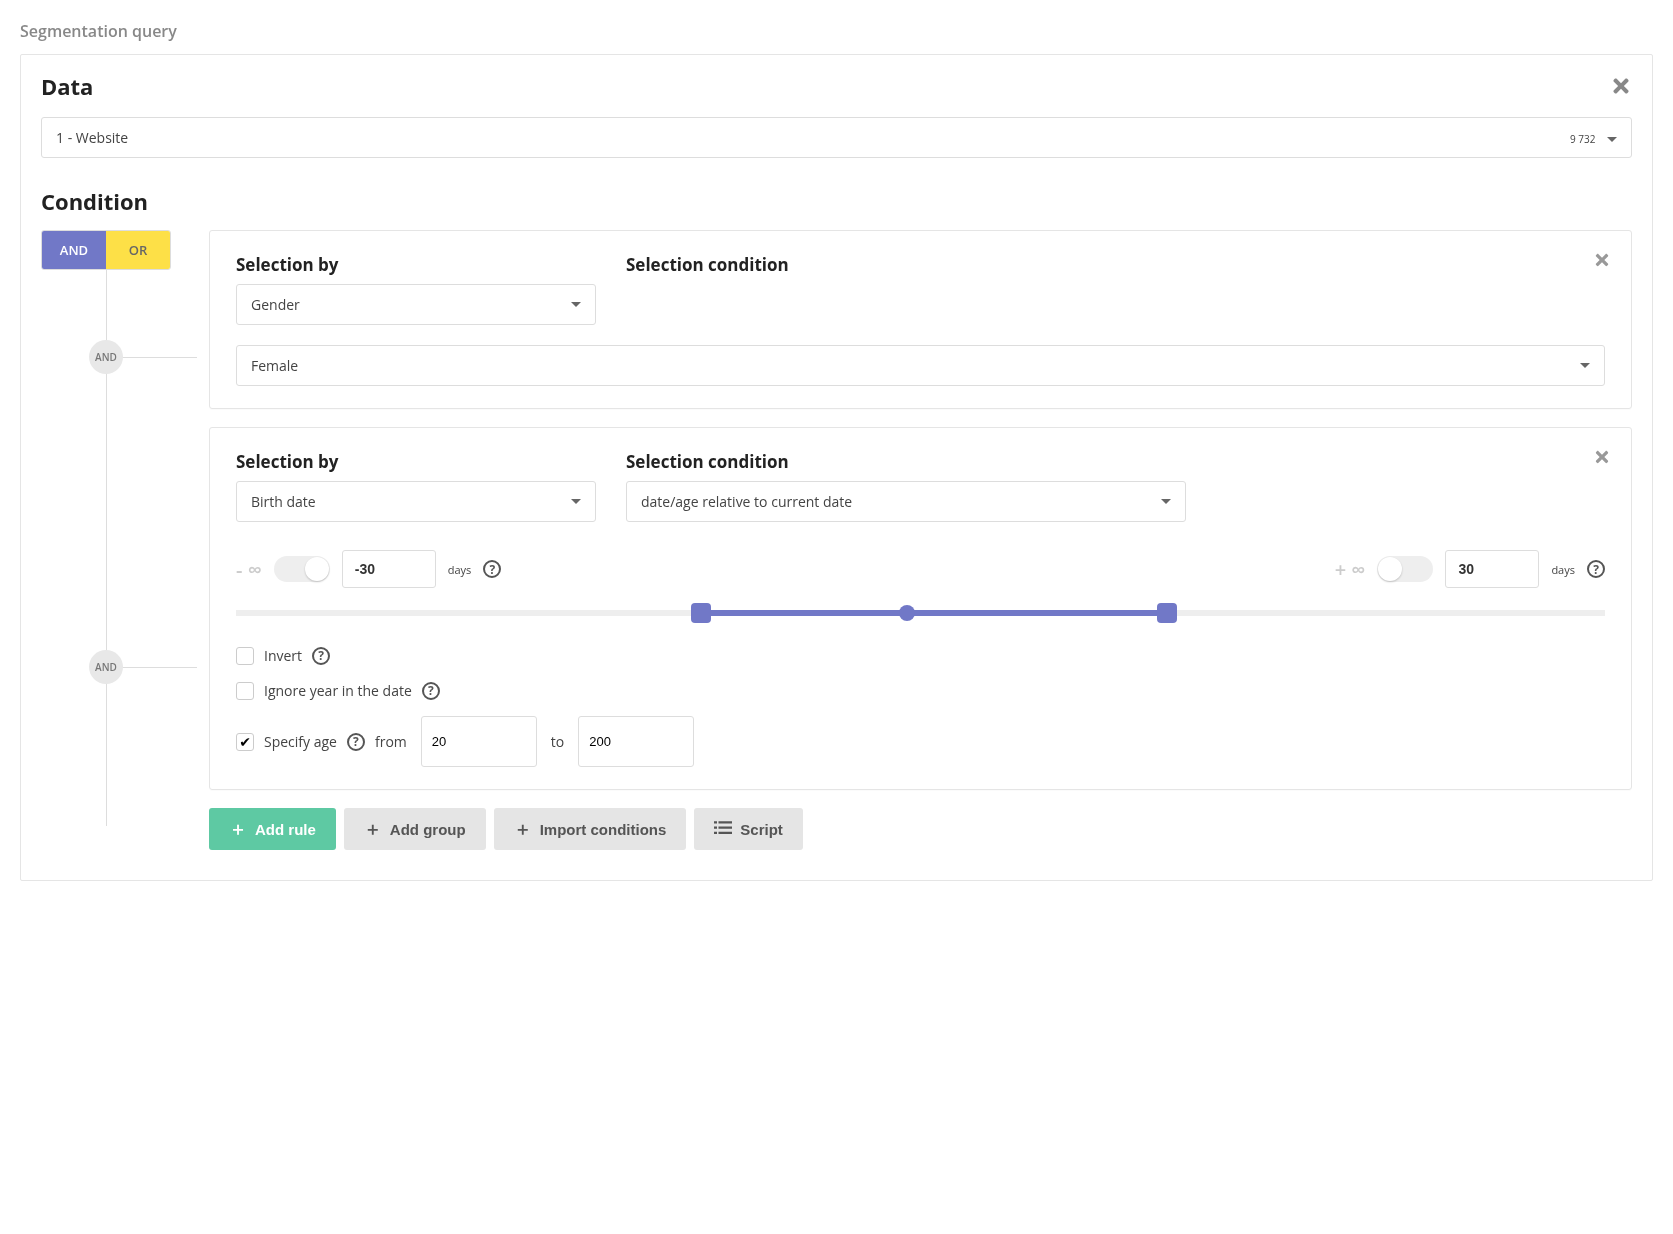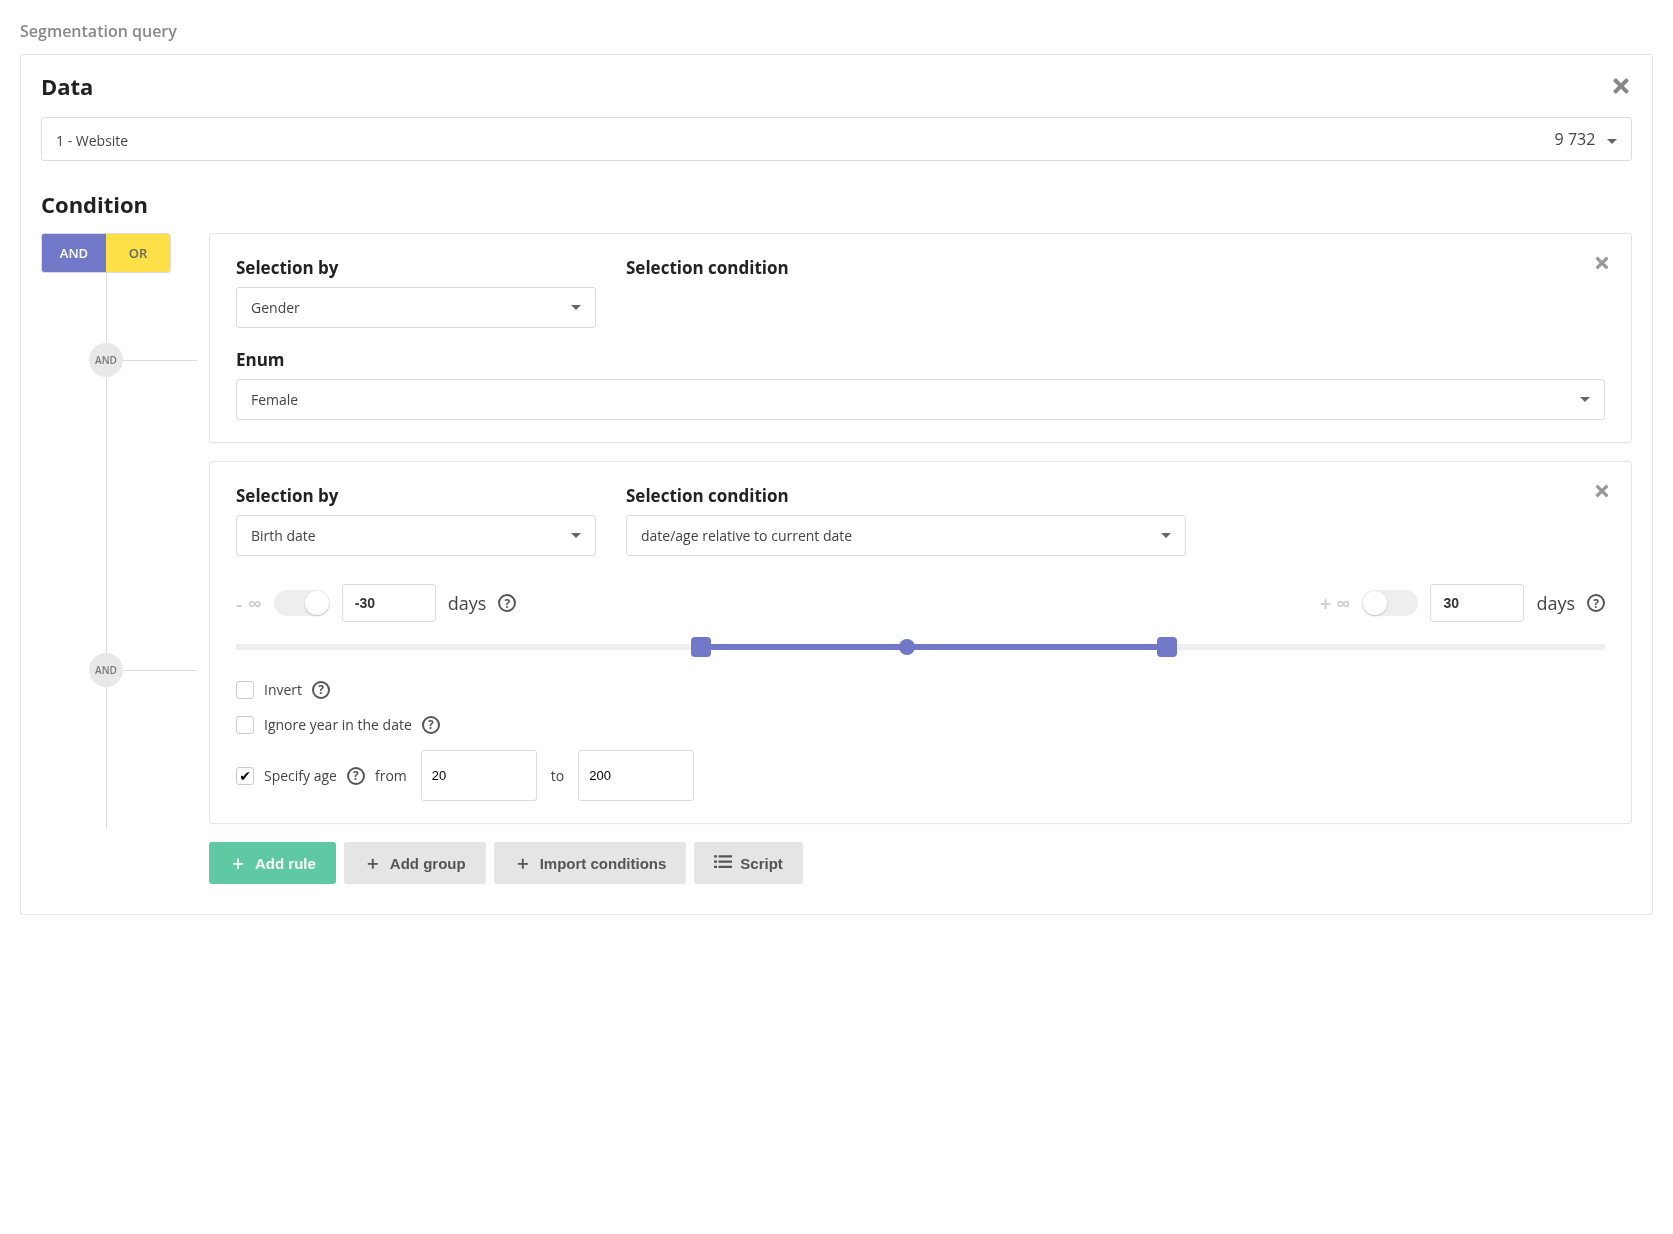--- a/index.html
+++ b/index.html
@@ -50,21 +50,21 @@
     border: 1px solid #ddd;
     border-radius: 3px;
     padding: 10px 14px;
     display: flex;
     justify-content: space-between;
     align-items: flex-end;
     color: #444;
     cursor: pointer;
     margin-bottom: 28px;
   }
-  .db-select .count { color: #444; font-size: 16px; }
+  .db-select .count { color: #444; font-size: 10px; }
   .caret-down {
     display: inline-block;
     width: 0; height: 0;
     border-left: 5px solid transparent;
     border-right: 5px solid transparent;
     border-top: 5px solid #666;
     margin-left: 8px;
     vertical-align: middle;
   }
 
@@ -198,21 +198,21 @@
   .num-input {
     width: 94px;
     border: 1px solid #ddd;
     border-radius: 3px;
     padding: 10px 12px;
     font-size: 14px;
     font-weight: 600;
     color: #333;
     background: #fff;
   }
-  .unit { color: #444; font-size: 18px; }
+  .unit { color: #444; font-size: 11px; }
   .help-icon {
     width: 18px; height: 18px;
     border: 2px solid #555;
     border-radius: 50%;
     display: inline-flex;
     align-items: center;
     justify-content: center;
     font-size: 12px;
     font-weight: 700;
     color: #555;
@@ -357,21 +357,20 @@
             <div class="select-box">
               <span>Gender</span>
               <span class="caret-down"></span>
             </div>
           </div>
           <div class="cond-col">
             <div class="sub-label">Selection condition</div>
           </div>
         </div>
         <div class="full-row">
-          <div class="sub-label">Enum</div>
           <div class="select-box">
             <span>Female</span>
             <span class="caret-down"></span>
           </div>
         </div>
       </div>
 
       <div class="rule-card">
         <span class="rule-close">
           <svg viewBox="0 0 352 512">

